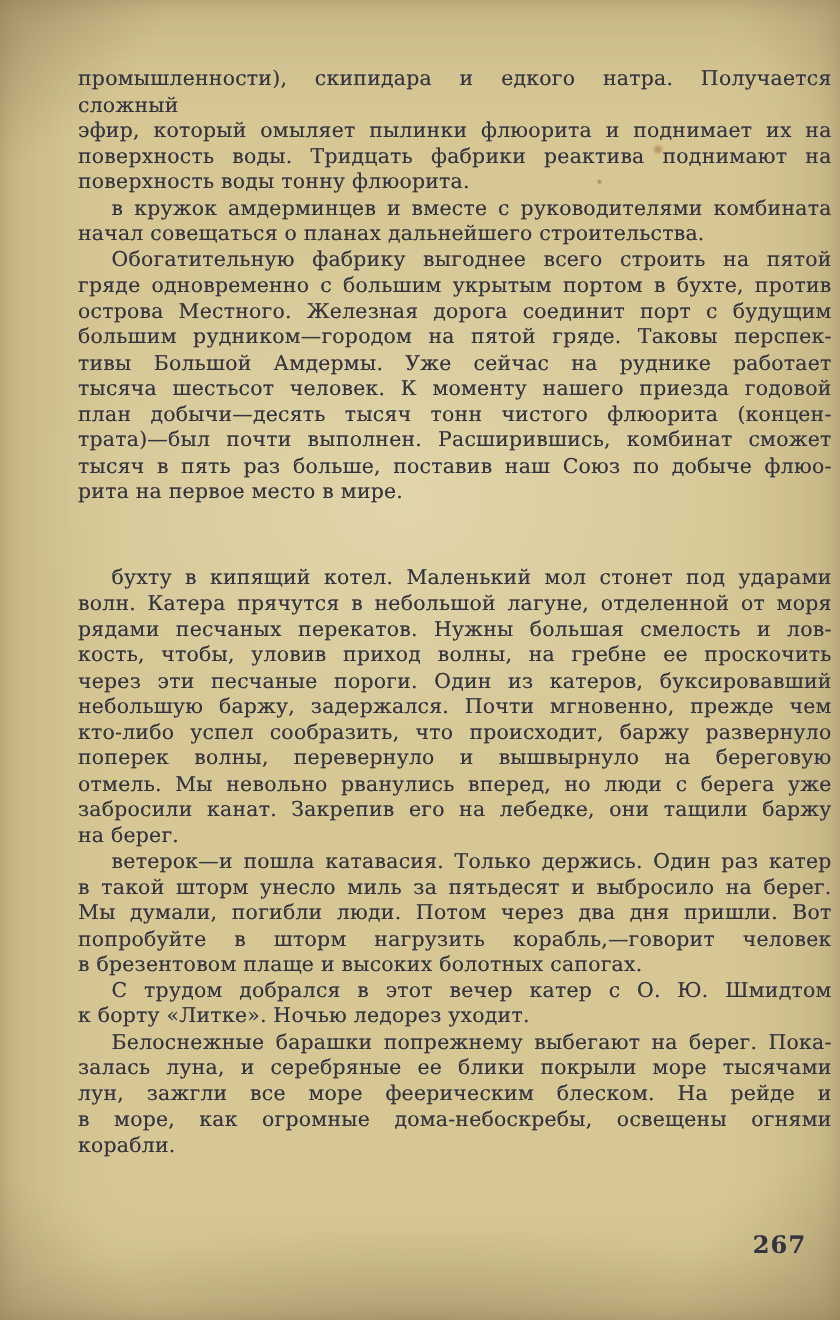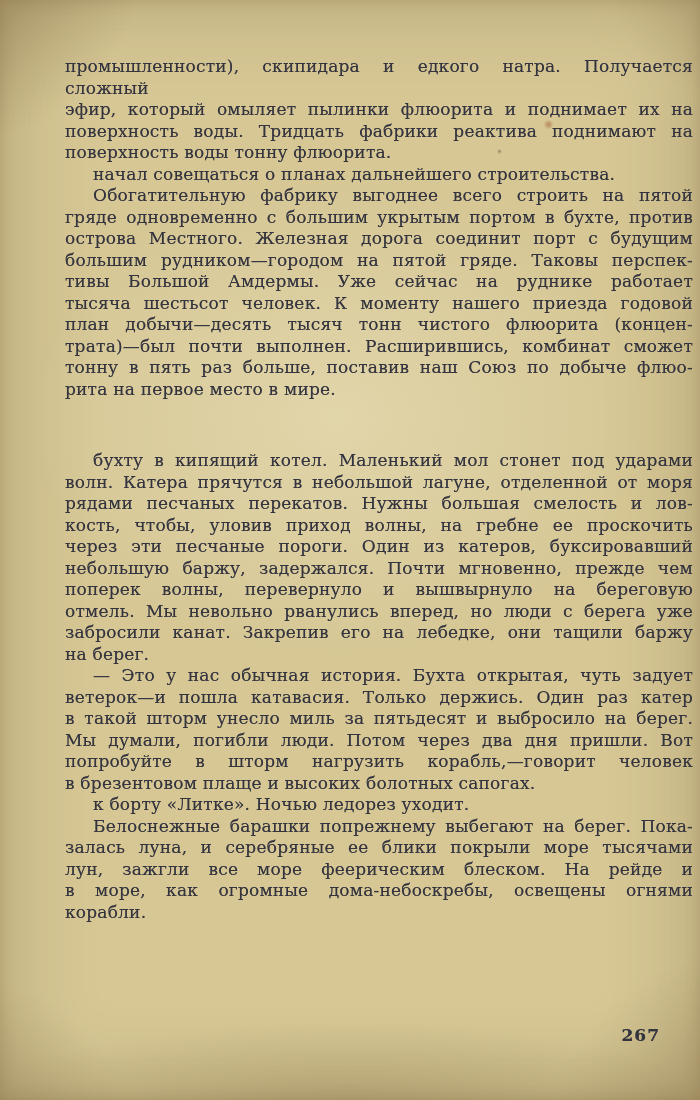--- a/index.html
+++ b/index.html
@@ -52,22 +52,22 @@
   .section + .section { margin-top: 50px; }
   .line {
     text-align: justify;
     text-align-last: justify;
   }
   .line.last { text-align-last: left; }
   .paragraph.indent .line:first-child { text-indent: 28px; }
   .page-number {
     position: absolute;
     top: 1025px;
-    right: 40px;
-    font-size: 17px;
+    right: 28px;
+    font-size: 20px;
     font-weight: bold;
     letter-spacing: 1px;
     color: var(--ink, #34343f);
     text-shadow: 0 0 0.5px rgba(44,44,58,0.55);
   }
 </style>
 </head>
 <body style="--ink: #34343f; background-color: rgb(214, 199, 149);">
 
 <div class="paper"></div>
@@ -76,57 +76,59 @@
 
 <main class="text-block" id="text-block">
     <section class="section">
       <div class="paragraph">
         <div class="line">промышленности), скипидара и едкого натра. Получается сложный</div>
         <div class="line">эфир, который омыляет пылинки флюорита и поднимает их на</div>
         <div class="line">поверхность воды. Тридцать фабрики реактива поднимают на</div>
         <div class="line last">поверхность воды тонну флюорита.</div>
       </div>
       <div class="paragraph indent">
+        <div class="line">в кружок амдерминцев и вместе с руководителями комбината</div>
         <div class="line last">начал совещаться о планах дальнейшего строительства.</div>
       </div>
       <div class="paragraph indent">
         <div class="line">Обогатительную фабрику выгоднее всего строить на пятой</div>
         <div class="line">гряде одновременно с большим укрытым портом в бухте, против</div>
         <div class="line">острова Местного. Железная дорога соединит порт с будущим</div>
         <div class="line">большим рудником—городом на пятой гряде. Таковы перспек-</div>
         <div class="line">тивы Большой Амдермы. Уже сейчас на руднике работает</div>
         <div class="line">тысяча шестьсот человек. К моменту нашего приезда годовой</div>
         <div class="line">план добычи—десять тысяч тонн чистого флюорита (концен-</div>
         <div class="line">трата)—был почти выполнен. Расширившись, комбинат сможет</div>
-        <div class="line">тонну в пять раз больше, поставив наш Союз по добыче флюо-</div>
+        <div class="line">тысяч в пять раз больше, поставив наш Союз по добыче флюо-</div>
         <div class="line last">рита на первое место в мире.</div>
       </div>
     </section>
     <section class="section">
       <div class="paragraph indent">
         <div class="line">бухту в кипящий котел. Маленький мол стонет под ударами</div>
         <div class="line">волн. Катера прячутся в небольшой лагуне, отделенной от моря</div>
         <div class="line">рядами песчаных перекатов. Нужны большая смелость и лов-</div>
         <div class="line">кость, чтобы, уловив приход волны, на гребне ее проскочить</div>
         <div class="line">через эти песчаные пороги. Один из катеров, буксировавший</div>
         <div class="line">небольшую баржу, задержался. Почти мгновенно, прежде чем</div>
+        <div class="line">кто-либо успел сообразить, что происходит, баржу развернуло</div>
         <div class="line">поперек волны, перевернуло и вышвырнуло на береговую</div>
         <div class="line">отмель. Мы невольно рванулись вперед, но люди с берега уже</div>
         <div class="line">забросили канат. Закрепив его на лебедке, они тащили баржу</div>
         <div class="line last">на берег.</div>
       </div>
       <div class="paragraph indent">
-        <div class="line">— Это у нас обычная история. Бухта открытая, чуть задует</div>
         <div class="line">ветерок—и пошла катавасия. Только держись. Один раз катер</div>
         <div class="line">в такой шторм унесло миль за пятьдесят и выбросило на берег.</div>
         <div class="line">Мы думали, погибли люди. Потом через два дня пришли. Вот</div>
         <div class="line">попробуйте в шторм нагрузить корабль,—говорит человек</div>
         <div class="line last">в брезентовом плаще и высоких болотных сапогах.</div>
       </div>
       <div class="paragraph indent">
+        <div class="line">С трудом добрался в этот вечер катер с О. Ю. Шмидтом</div>
         <div class="line last">к борту «Литке». Ночью ледорез уходит.</div>
       </div>
       <div class="paragraph indent">
         <div class="line">Белоснежные барашки попрежнему выбегают на берег. Пока-</div>
         <div class="line">залась луна, и серебряные ее блики покрыли море тысячами</div>
         <div class="line">лун, зажгли все море феерическим блеском. На рейде и</div>
         <div class="line">в море, как огромные дома-небоскребы, освещены огнями</div>
         <div class="line last">корабли.</div>
       </div>
     </section>

